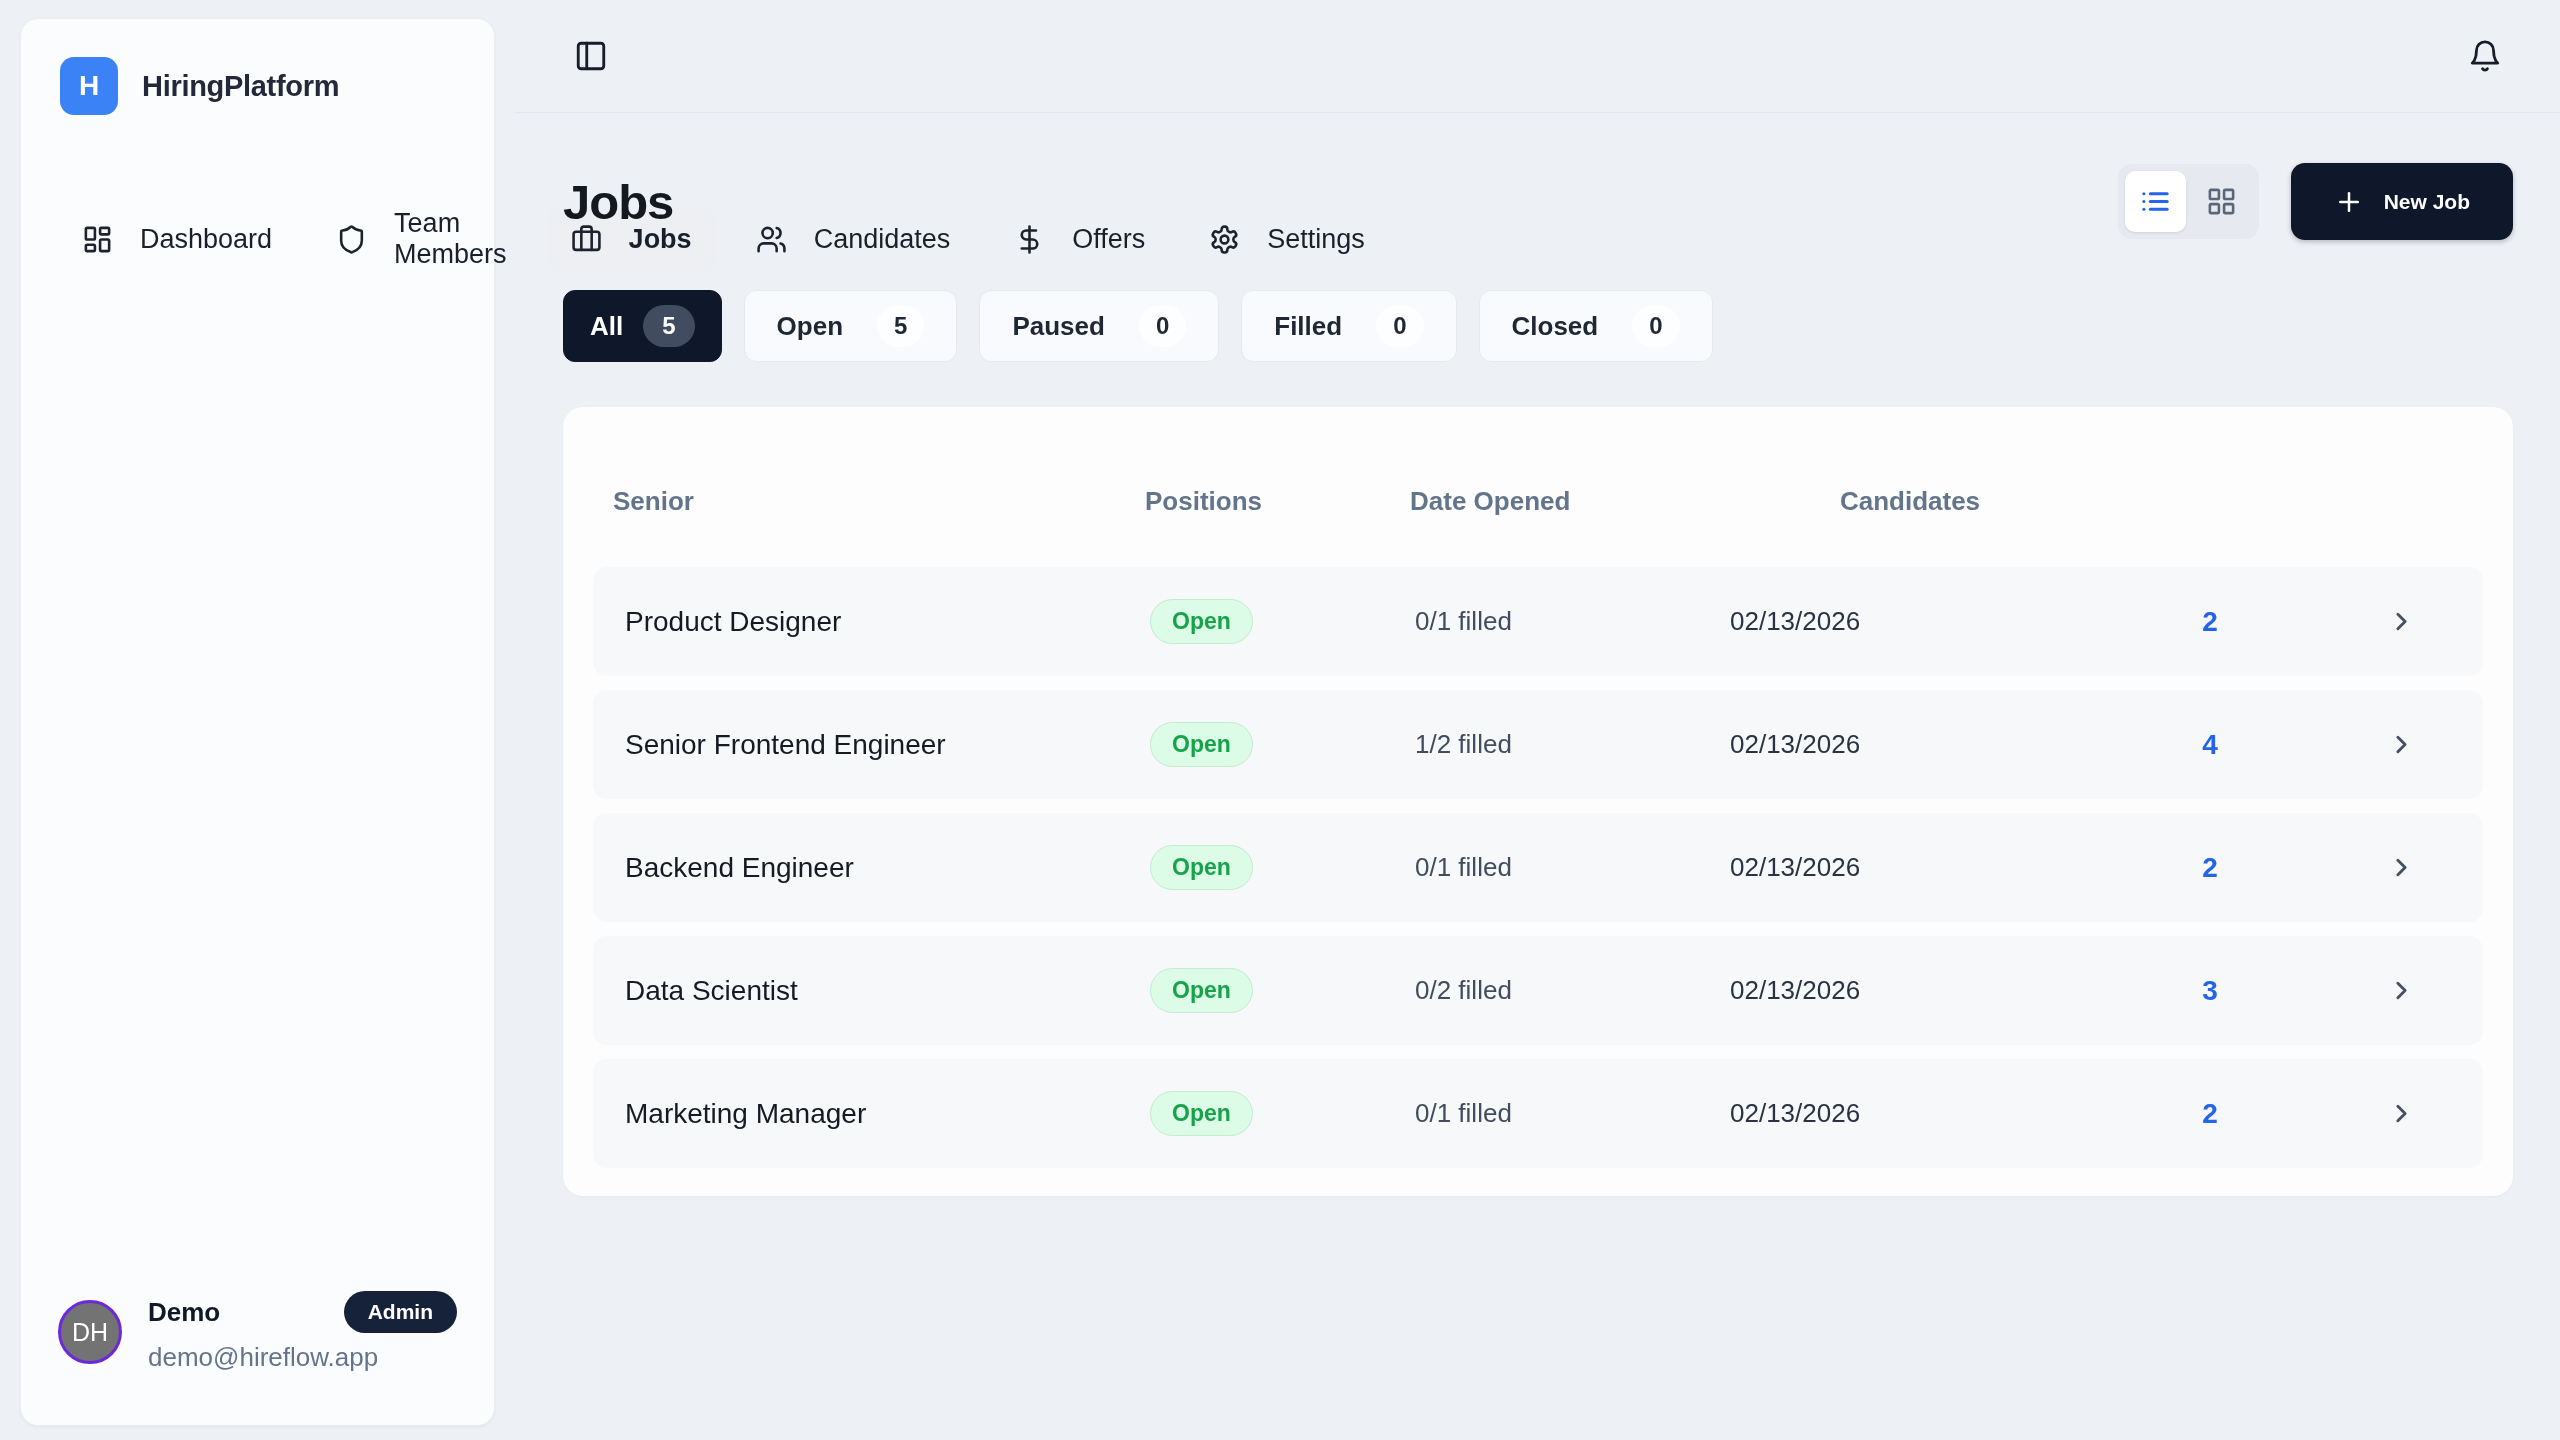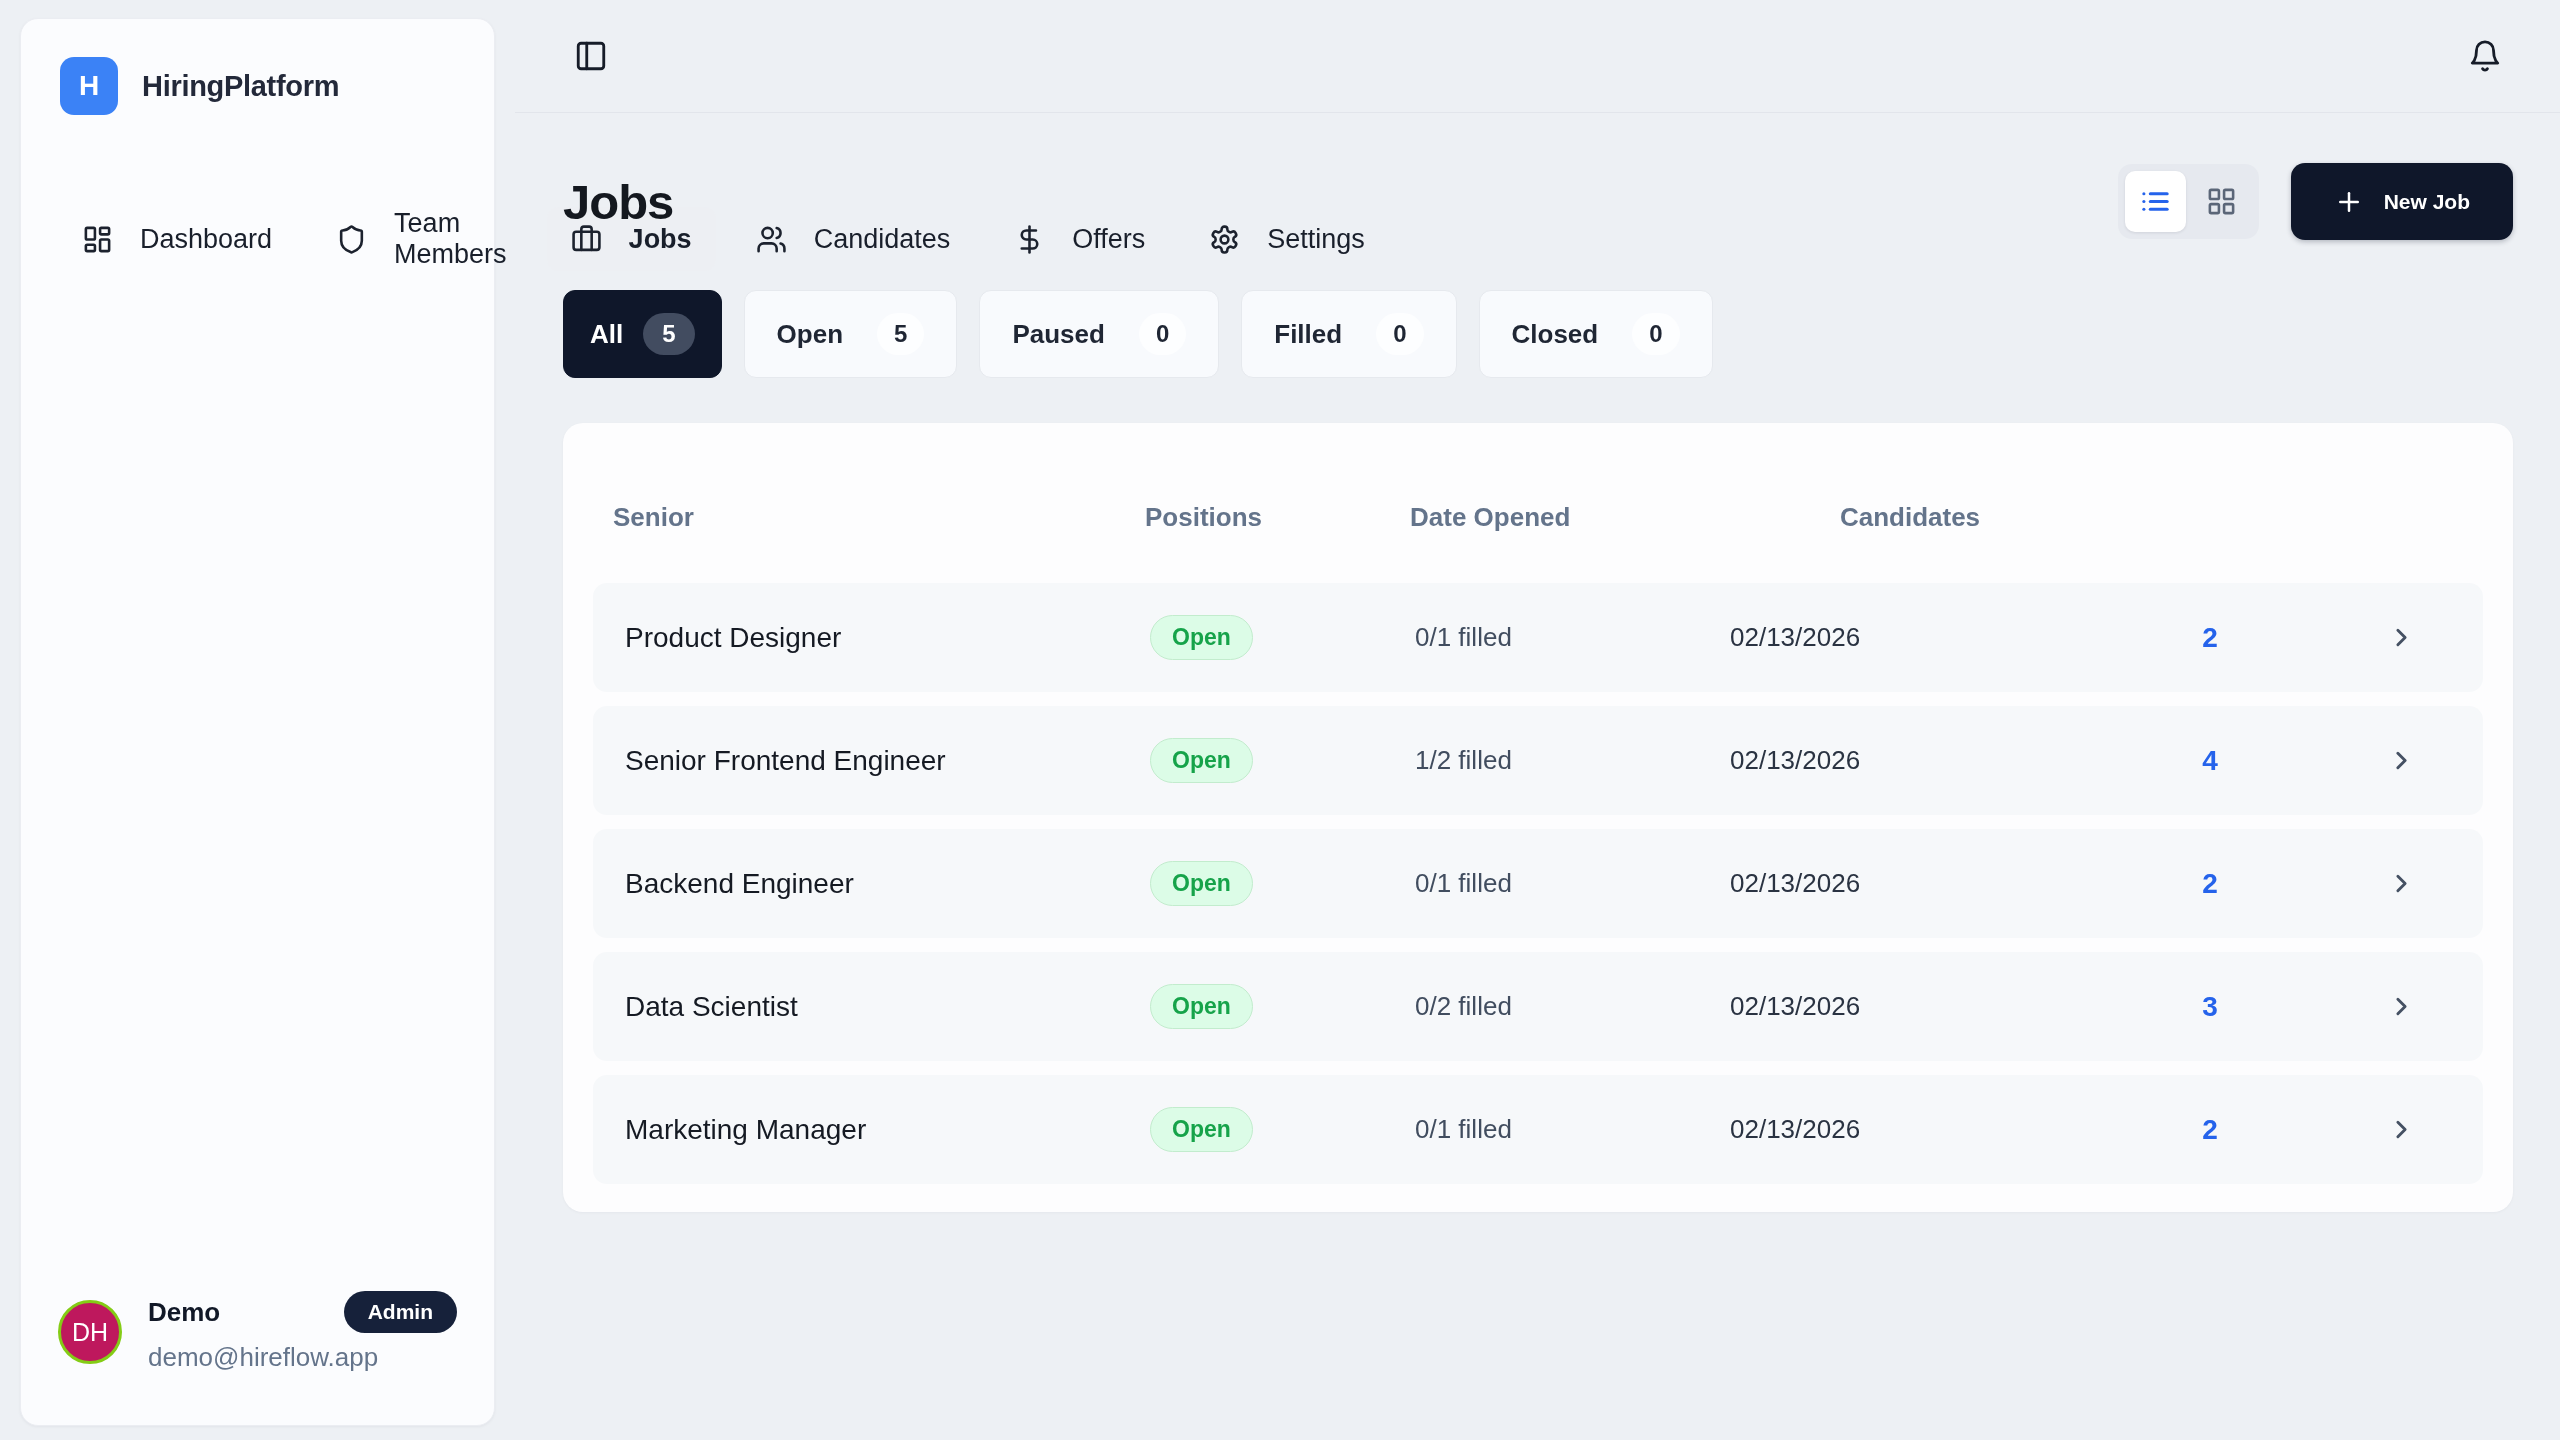--- a/index.html
+++ b/index.html
@@ -33,22 +33,22 @@
     height:64px; border-radius:12px; display:flex; align-items:center; gap:27px;
     padding:0 24px; font-size:27px; color:#191f2b; cursor:pointer;
   }
   .nav-item.active { background:#edeff3; font-weight:600; }
   .nav-item .icn { width:31px; height:31px; color:#1c222e; flex:0 0 auto; }
 
   .sidebar-spacer { flex:1; }
 
   .user-box { display:flex; align-items:center; gap:26px; }
   .avatar {
-    width:64px; height:64px; border-radius:50%; background:#be185d;
-    border:3px solid #84cc16; color:#fff; font-size:25px; font-weight:400;
+    width:64px; height:64px; border-radius:50%; background:#737373;
+    border:3px solid #6d28d9; color:#fff; font-size:25px; font-weight:400;
     display:flex; align-items:center; justify-content:center; flex:0 0 auto;
   }
   .user-meta { flex:1; display:flex; flex-direction:column; gap:9px; }
   .user-row1 { display:flex; align-items:center; justify-content:space-between; }
   .user-name { font-size:26px; font-weight:700; color:#111827; }
   .role-badge {
     background:#16213a; color:#fff; font-size:21px; font-weight:700;
     padding:9px 24px; border-radius:999px;
   }
   .user-email { font-size:26px; color:#64748b; }
@@ -82,21 +82,21 @@
   .new-job-btn {
     height:77px; padding:0 43px; background:#0f172a; color:#fff; border:none;
     border-radius:14px; font-size:21px; font-weight:600; font-family:inherit;
     display:flex; align-items:center; gap:20px; cursor:pointer;
     box-shadow:0 2px 5px rgba(15,23,42,0.25);
   }
   .new-job-btn svg { width:30px; height:30px; }
 
   .filter-row { margin-top:50px; display:flex; gap:22px; }
   .filter-tab {
-    height:88px; border-radius:12px; display:flex; align-items:center; gap:34px;
+    height:72px; border-radius:12px; display:flex; align-items:center; gap:34px;
     padding:0 32px; font-size:26px; font-weight:600; cursor:pointer;
     background:#f8fafd; border:1px solid #e6e9ee; color:#1f2634;
   }
   .filter-tab .count {
     font-size:24px; font-weight:700; border-radius:999px; padding:7px 17px;
     background:#fdfeff; color:#1f2634;
   }
   .filter-tab.active { background:#0f172a; border-color:#0f172a; color:#fff; gap:20px; padding:0 26px; }
   .filter-tab.active .count { background:#424c60; color:#fff; padding:7px 19px; }
 

